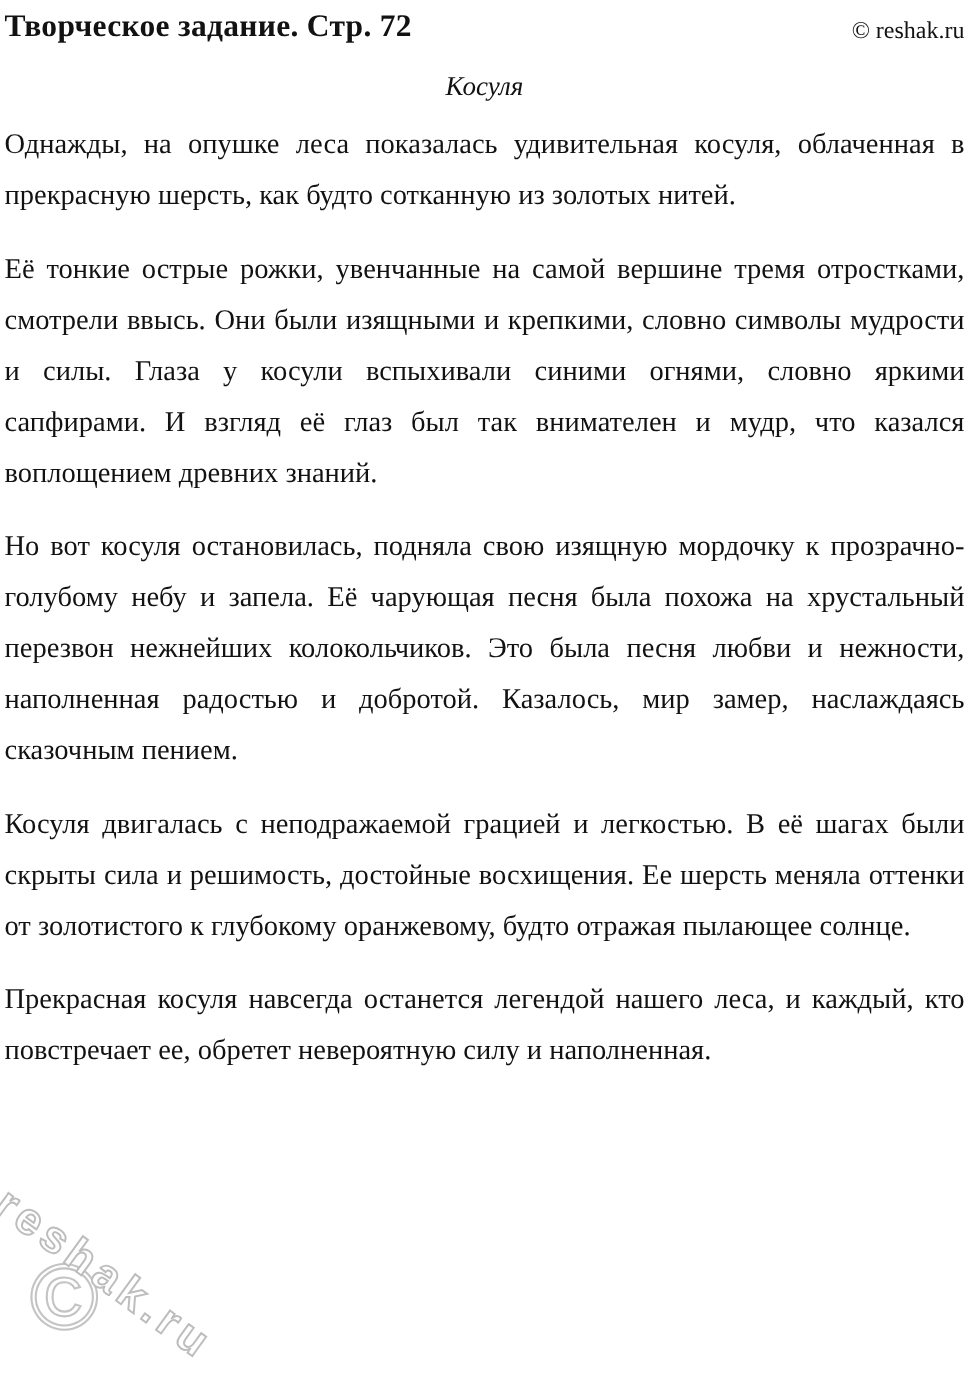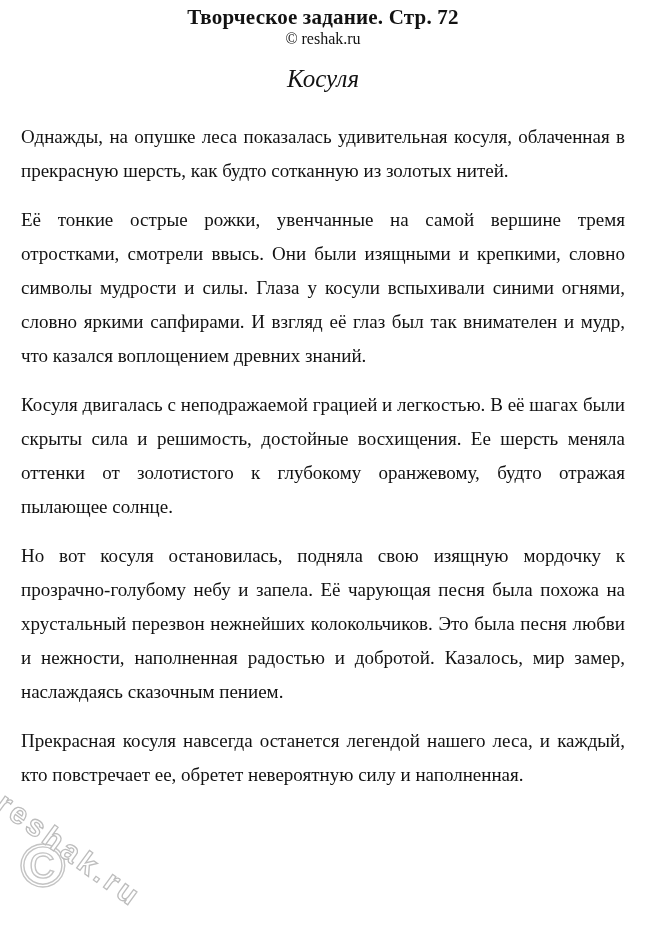--- a/index.html
+++ b/index.html
@@ -16,43 +16,42 @@
     overflow: hidden;
   }
   .page {
     position: relative;
     width: 646px;
     height: 926px;
   }
   .header {
     display: flex;
     justify-content: space-between;
-    align-items: center;
+    align-items: flex-end;
     padding: 5px 3px 0 3px;
-    flex-direction: column;
   }
   .header-left {
     font-weight: bold;
     font-size: 21px;
     letter-spacing: 0.2px;
   }
   .header-right {
     font-size: 16px;
   }
   .doc-title {
     text-align: center;
     font-style: italic;
-    font-size: 25px;
+    font-size: 18px;
     margin-top: 17px;
   }
   .content {
     position: relative;
     z-index: 2;
-    padding: 0 21px;
-    margin-top: 27px;
+    padding: 0 3px;
+    margin-top: 12px;
   }
   .content p {
     margin: 0 0 15px 0;
     font-size: 19px;
     line-height: 34px;
     text-align: justify;
     text-justify: inter-word;
   }
   .content p:last-child {
     margin-bottom: 0;
@@ -104,18 +103,18 @@
   <div class="header">
     <span class="header-left">Творческое задание. Стр. 72</span>
     <span class="header-right">© reshak.ru</span>
   </div>
 
   <div class="doc-title">Косуля</div>
 
   <div class="content">
     <p>Однажды, на опушке леса показалась удивительная косуля, облаченная в прекрасную шерсть, как будто сотканную из золотых нитей.</p>
     <p>Её тонкие острые рожки, увенчанные на самой вершине тремя отростками, смотрели ввысь. Они были изящными и крепкими, словно символы мудрости и силы. Глаза у косули вспыхивали синими огнями, словно яркими сапфирами. И взгляд её глаз был так внимателен и мудр, что казался воплощением древних знаний.</p>
+    <p>Но вот косуля остановилась, подняла свою изящную мордочку к прозрачно-голубому небу и запела. Её чарующая песня была похожа на хрустальный перезвон нежнейших колокольчиков. Это была песня любви и нежности, наполненная радостью и добротой. Казалось, мир замер, наслаждаясь сказочным пением.</p>
     <p>Косуля двигалась с неподражаемой грацией и легкостью. В её шагах были скрыты сила и решимость, достойные восхищения. Ее шерсть меняла оттенки от золотистого к глубокому оранжевому, будто отражая пылающее солнце.</p>
-    <p>Но вот косуля остановилась, подняла свою изящную мордочку к прозрачно-голубому небу и запела. Её чарующая песня была похожа на хрустальный перезвон нежнейших колокольчиков. Это была песня любви и нежности, наполненная радостью и добротой. Казалось, мир замер, наслаждаясь сказочным пением.</p>
     <p>Прекрасная косуля навсегда останется легендой нашего леса, и каждый, кто повстречает ее, обретет невероятную силу и наполненная.</p>
   </div>
 
 </div>
 
 </body></html>

